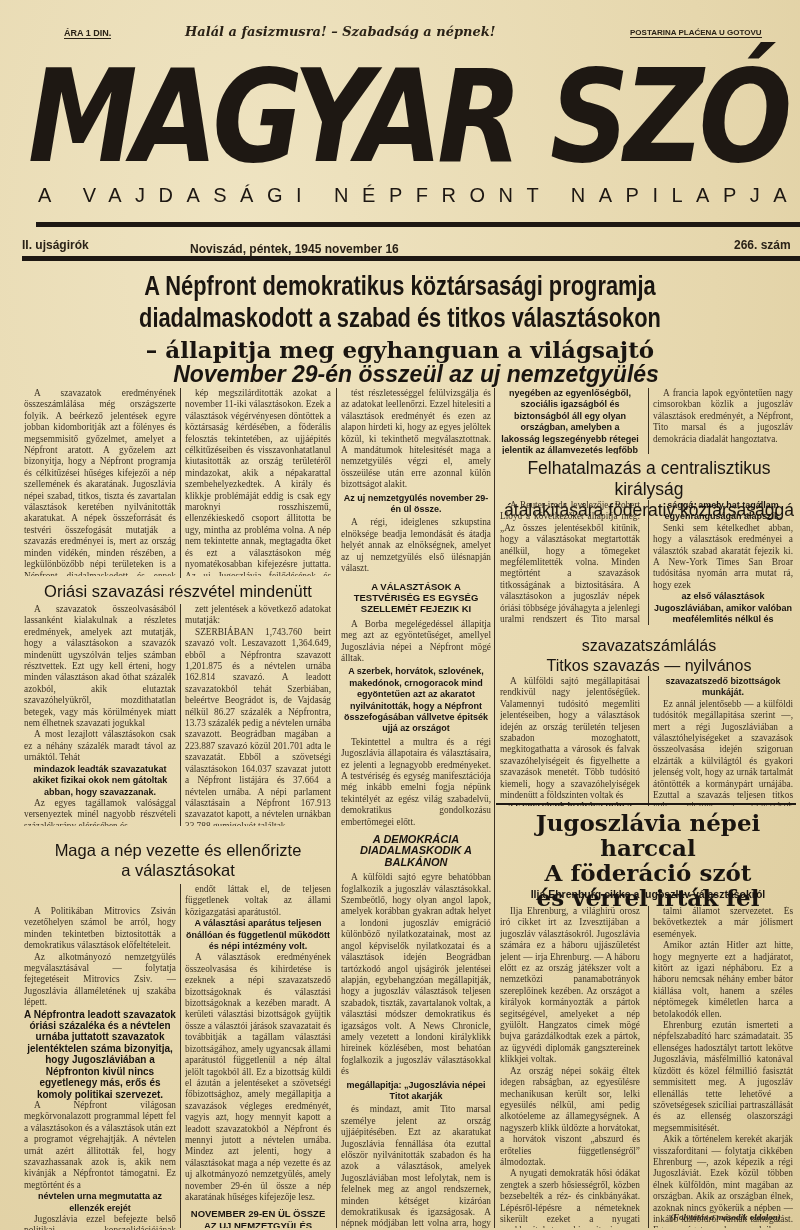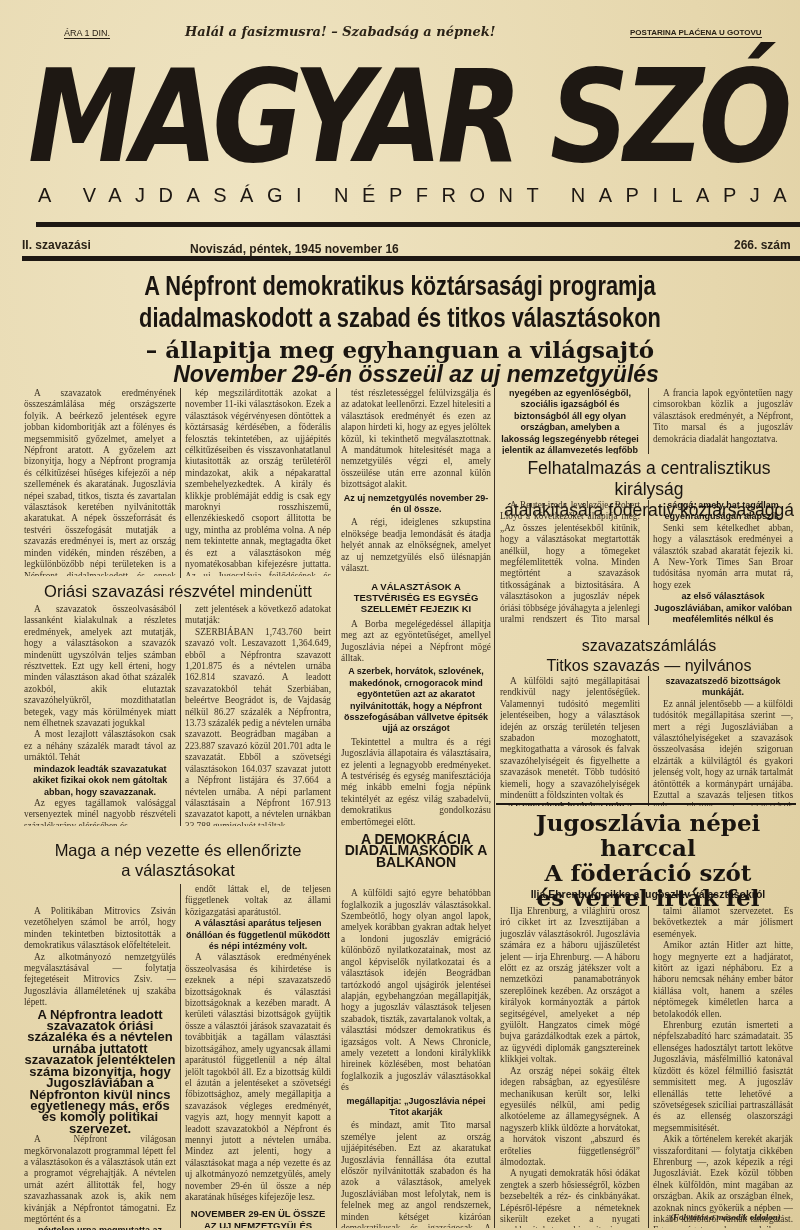--- a/index.html
+++ b/index.html
@@ -1,21 +1,21 @@
 <!DOCTYPE html>
 <html><head>
 <meta charset="utf-8">
 <style>
   html,body{margin:0;padding:0;}
   body{width:800px;height:1230px;overflow:hidden;background:#e9dcb6;
     background-image:radial-gradient(ellipse at 30% 20%, #efe4c2 0%, #e6d7ad 60%, #dccb9c 100%);
     font-family:"Liberation Serif",serif;color:#2a2217;position:relative;}
   .abs{position:absolute;}
   .topbar{top:28px;left:0;width:800px;height:20px;}
-  .price{left:64px;top:0;font-size:9px;font-weight:normal;font-family:"Liberation Sans",sans-serif;border-bottom:1px solid #2a2217;}
+  .price{left:64px;top:0;font-size:9px;font-weight:bold;font-family:"Liberation Sans",sans-serif;border-bottom:1px solid #2a2217;}
   .slogan{left:185px;top:-4px;font-size:13px;font-weight:bold;font-style:italic;font-family:"DejaVu Serif",serif;}
   .postage{left:630px;top:0;font-size:8px;font-weight:bold;font-family:"Liberation Sans",sans-serif;border-bottom:1px solid #2a2217;white-space:nowrap;}
   .mast{left:28px;top:52px;width:770px;height:130px;font-family:"DejaVu Sans",sans-serif;font-weight:bold;font-style:italic;
     font-size:128px;letter-spacing:-6px;color:#1e1813;line-height:130px;white-space:nowrap;transform:scaleX(0.86);transform-origin:left;}
   .subtitle{left:38px;top:184px;width:760px;font-family:"Liberation Sans",sans-serif;font-size:20px;letter-spacing:13.5px;color:#1e1813;white-space:nowrap;}
   .rule{left:36px;width:764px;height:5px;background:#1e1813;}
   .dateline{top:238px;left:0;width:800px;height:18px;font-family:"Liberation Sans",sans-serif;font-weight:bold;font-size:12px;}
   .year{left:22px;top:0;}
   .place{left:190px;top:4px;}
   .issue{left:734px;top:0;}
@@ -37,21 +37,21 @@
   <span class="abs price">ÁRA 1 DIN.</span>
   <span class="abs slogan">Halál a fasizmusra! – Szabadság a népnek!</span>
   <span class="abs postage">POSTARINA PLAĆENA U GOTOVU</span>
 </div>
 
 <div class="abs mast">MAGYAR SZÓ</div>
 <div class="abs subtitle">A VAJDASÁGI NÉPFRONT NAPILAPJA</div>
 <div class="abs rule" style="top:222px;"></div>
 
 <div class="abs dateline">
-  <span class="abs year">II. szavazási</span>
+  <span class="abs year">II. ujságirók</span>
   <span class="abs place">Noviszád, péntek, 1945 november 16</span>
   <span class="abs issue">266. szám</span>
 </div>
 <div class="abs rule" style="top:256px;left:22px;width:778px;height:5px;"></div>
 
 <div class="abs h1 h1a">A Népfront demokratikus köztársasági programja</div>
 <div class="abs h1 h1b">diadalmaskodott a szabad és titkos választásokon</div>
 <div class="abs h1 h1c">– állapitja meg egyhanguan a világsajtó</div>
 <div class="abs h1 h1d">November 29-én összeül az uj nemzetgyülés</div>
 
@@ -66,21 +66,21 @@
 <div class="abs vline" style="left:336px;top:388px;height:840px;"></div>
 
 <div class="abs col" style="left:341px;top:388px;width:150px;height:840px;">
   <p>tést részletességgel felülvizsgálja és az adatokat leellenőrzi. Ezzel hitelesiti a választások eredményét és ezen az alapon hirdeti ki, hogy az egyes jelöltek közül, ki tekinthető megválasztottnak. A mandátumok hitelesitését maga a nemzetgyülés végzi el, amely összeülése után erre azonnal külön bizottságot alakit.</p>
   <div class="sub" style="font-size:9px;margin:2px 0;">Az uj nemzetgyülés november 29-én ül össze.</div>
   <p>A régi, ideiglenes szkupstina elnöksége beadja lemondását és átadja helyét annak az elnökségnek, amelyet az uj nemzetgyülés első ülésnapján választ.</p>
   <div class="sub" style="font-size:9.5px;margin:6px 0 4px;">A VÁLASZTÁSOK A TESTVÉRISÉG ES EGYSÉG SZELLEMÉT FEJEZIK KI</div>
   <p>A Borba megelégedéssel állapitja meg azt az egyöntetűséget, amellyel Jugoszlávia népei a Népfront mögé álltak.</p>
   <div class="sub" style="font-size:9px;margin:2px 0;">A szerbek, horvátok, szlovének, makedónok, crnogoracok mind egyöntetűen azt az akaratot nyilvánitották, hogy a Népfront összefogásában vállvetve épitsék ujjá az országot</div>
   <p>Tekintettel a multra és a régi Jugoszlávia állapotaira és választásaira, ez jelenti a legnagyobb eredményeket. A testvériség és egység manifesztációja még inkább emelni fogja népünk tekintélyét az egész világ szabadelvü, demokratikus gondolkozásu embertömegei előtt.</p>
-  <div class="sub" style="font-size:14px;margin:6px 0 20px;">A DEMOKRÁCIA DIADALMASKODIK A BALKÁNON</div>
+  <div class="sub" style="font-size:11px;margin:6px 0 4px;font-style:italic;">A DEMOKRÁCIA DIADALMASKODIK A BALKÁNON</div>
   <p>A külföldi sajtó egyre behatóbban foglalkozik a jugoszláv választásokkal. Szembeötlő, hogy olyan angol lapok, amelyek korábban gyakran adtak helyet a londoni jugoszláv emigráció különböző nyilatkozatainak, most az angol képviselők nyilatkozatai és a választások idején Beográdban tartózkodó angol ujságirók jelentései alapján, egybehangzóan megállapitják, hogy a jugoszláv választások teljesen szabadok, tiszták, zavartalanok voltak, a választási módszer demokratikus és igazságos volt. A News Chronicle, amely vezetett a londoni királyklikk hireinek közlésében, most behatóan foglalkozik a jugoszláv választásokkal és</p>
   <div class="sub" style="font-size:9px;margin:2px 0;">megállapitja: „Jugoszlávia népei Titot akarják</div>
   <p>és mindazt, amit Tito marsal személye jelent az ország ujjáépitésében. Ezt az akaratukat Jugoszlávia fennállása óta ezuttal először nyilvánitották szabadon és ha azok a választások, amelyek Jugoszláviában most lefolytak, nem is felelnek meg az angol rendszernek, minden kétséget kizáróan demokratikusak és igazságosak. A népnek módjában lett volna arra, hogy elégedetlenségét nyilvánitsa, de nem ez történt. A nép óriási többsége a Népfront mögé állt.”</p>
 
 </div>
 <div class="abs vline" style="left:494px;top:388px;height:840px;"></div>
 
 <div class="abs col" style="left:500px;top:388px;width:140px;height:66px;">
   <div class="sub" style="font-size:9px;">nyegében az egyenlőségből, szociális igazságból és biztonságból áll egy olyan országban, amelyben a lakosság legszegényebb rétegei jelentik az államvezetés legfőbb gondját.”</div>
 </div>
@@ -157,21 +157,21 @@
 
 </div>
 
 <div class="abs sh" style="left:20px;top:840px;width:316px;font-size:16.5px;line-height:20px;">
   <div>Maga a nép vezette és ellenőrizte</div>
   <div>a választásokat</div>
 </div>
 <div class="abs col" style="left:24px;top:884px;width:152px;height:344px;margin-top:22px;">
   <p>A Politikában Mitrovics Zsiván vezetőhelyen számol be arról, hogy minden tekintetben biztositották a demokratikus választások előfeltételeit.</p>
   <p>Az alkotmányozó nemzetgyülés megválasztásával — folytatja fejtegetéseit Mitrovics Zsiv. — Jugoszlávia államéletének uj szakába lépett.</p>
-  <div class="sub" style="font-size:13px;">A Népfrontra leadott szavazatok óriási százaléka és a névtelen urnába juttatott szavazatok jelentéktelen száma bizonyitja, hogy Jugoszláviában a Népfronton kivül nincs egyetlenegy más, erős és komoly politikai szervezet.</div>
+  <div class="sub" style="font-size:10px;">A Népfrontra leadott szavazatok óriási százaléka és a névtelen urnába juttatott szavazatok jelentéktelen száma bizonyitja, hogy Jugoszláviában a Népfronton kivül nincs egyetlenegy más, erős és komoly politikai szervezet.</div>
   <p>A Népfront világosan megkörvonalazott programmal lépett fel a választásokon és a választások után ezt a programot végrehajtják. A névtelen urnát azért állitották fel, hogy szavazhassanak azok is, akik nem kivánják a Népfrontot támogatni. Ez megtörtént és a</p>
   <div class="sub" style="font-size:9px;">névtelen urna megmutatta az ellenzék erejét</div>
   <p>Jugoszlávia ezzel befejezte belső politikai konszolidációjának megszervezését. Egyben nemzetközi helyzetét is megerősitette.</p>
   <p>Különösen nagy jelentőségü az, hogy</p>
 
 </div>
 <div class="abs vline" style="left:180px;top:884px;height:344px;"></div>
 <div class="abs col" style="left:185px;top:884px;width:146px;height:344px;">
   <p>endőt láttak el, de teljesen függetlenek voltak az állami közigazgatási aparátustól.</p>
   <div class="sub" style="font-size:9px;">A választási aparátus teljesen önállóan és függetlenül működött és népi intézmény volt.</div>

